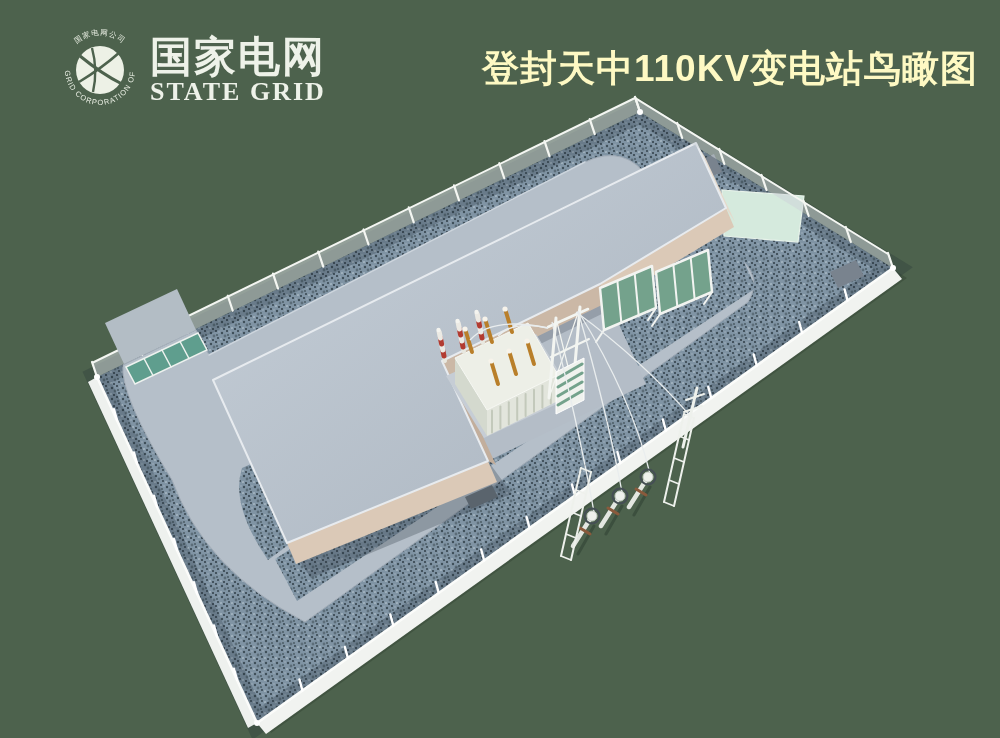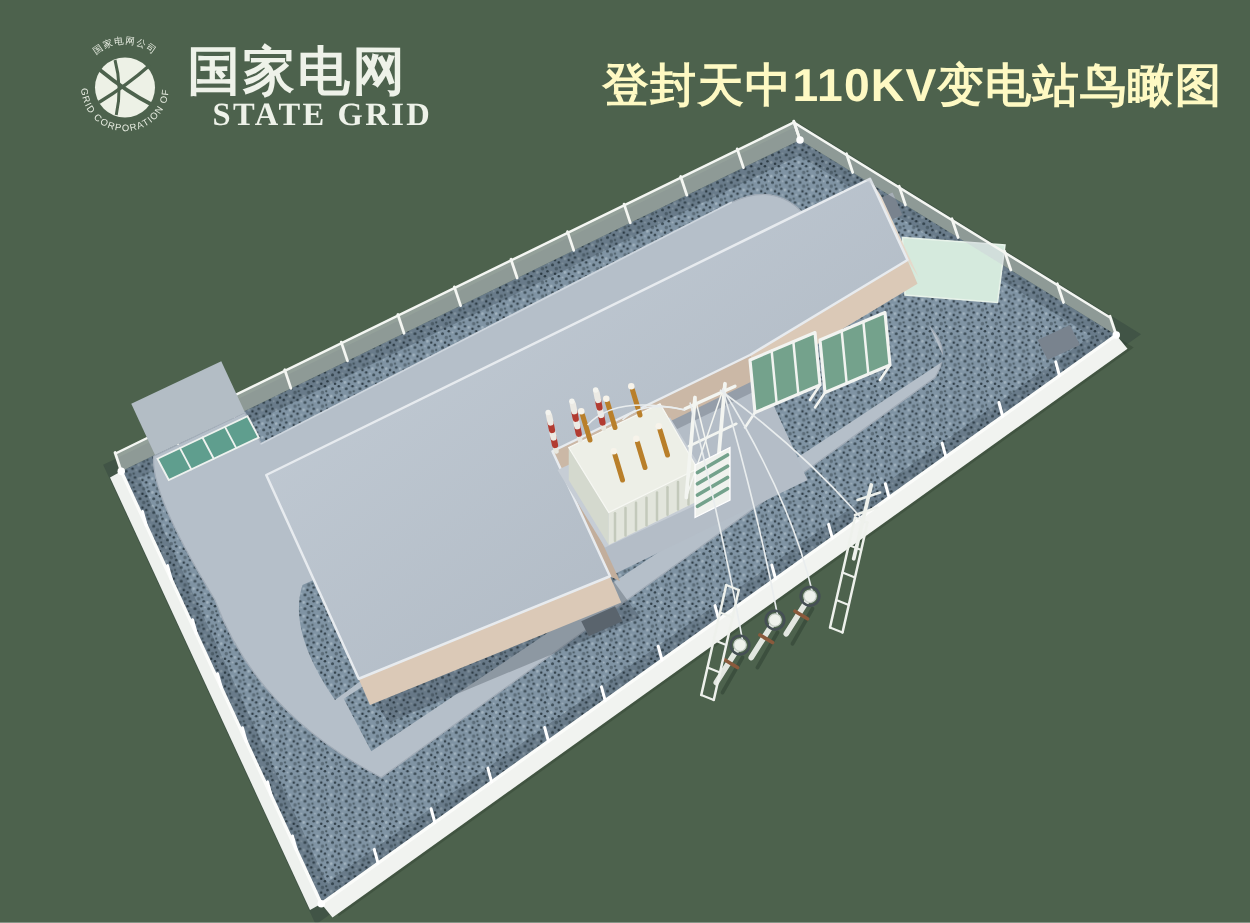--- a/index.html
+++ b/index.html
@@ -3,21 +3,21 @@
 <meta charset="utf-8">
 <style>
   html,body{margin:0;padding:0;}
   body{width:1000px;height:738px;overflow:hidden;font-family:"Liberation Sans",sans-serif;}
   .stage{position:relative;width:1000px;height:738px;overflow:hidden;background:#4d624d;}
   #scene{position:absolute;left:0;top:0;}
   .hdr{position:absolute;left:0;top:0;width:1000px;height:120px;pointer-events:none;}
   .emblem{position:absolute;left:52px;top:22px;width:96px;height:92px;}
   .brand{position:absolute;left:150px;top:36px;color:#eef2e9;}
   .brand-cn{font-size:42px;font-weight:bold;letter-spacing:2px;line-height:1.0;font-family:"Liberation Sans",sans-serif;}
-  .brand-en{font-size:26px;font-weight:bold;letter-spacing:2px;line-height:1.1;font-family:"Liberation Serif",serif;margin-left:20px;}
+  .brand-en{font-size:26px;font-weight:bold;letter-spacing:2px;line-height:1.1;font-family:"Liberation Serif",serif;}
   .main-title{position:absolute;left:482px;top:44px;width:510px;font-size:37px;font-weight:bold;color:#fef9c3;letter-spacing:1px;white-space:nowrap;font-family:"Liberation Sans",sans-serif;}
   .ringtext{font-size:7.5px;letter-spacing:1px;fill:#e9eee3;font-family:"Liberation Sans",sans-serif;}
 </style>
 </head>
 <body>
 
 <div class="stage">
   <svg id="scene" width="1000" height="738" viewBox="0 0 1000 738">
     <rect id="bg" width="1000" height="738" fill="#4d624d"></rect>
   <defs>

